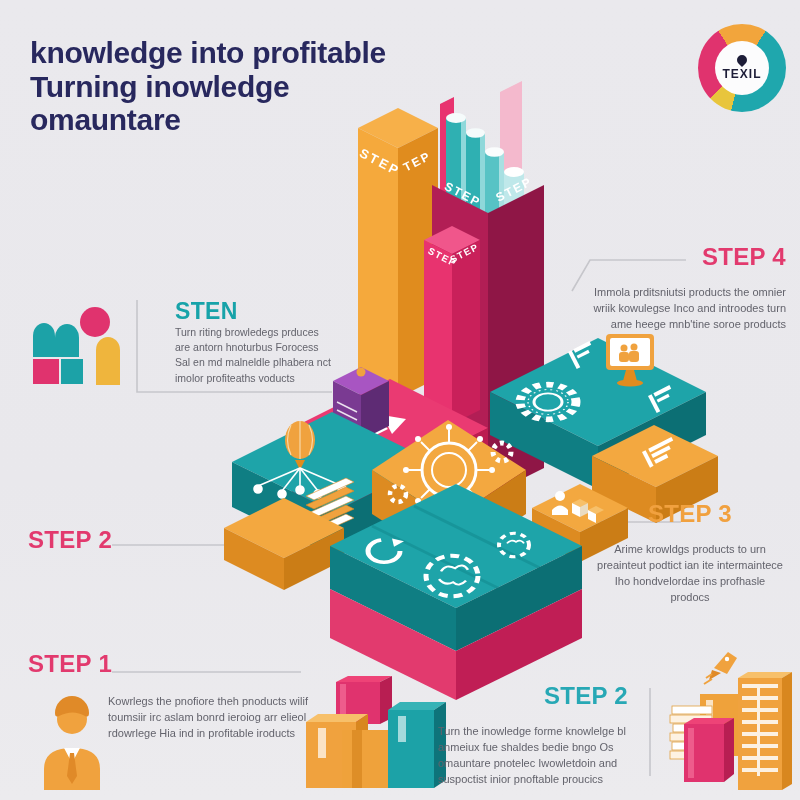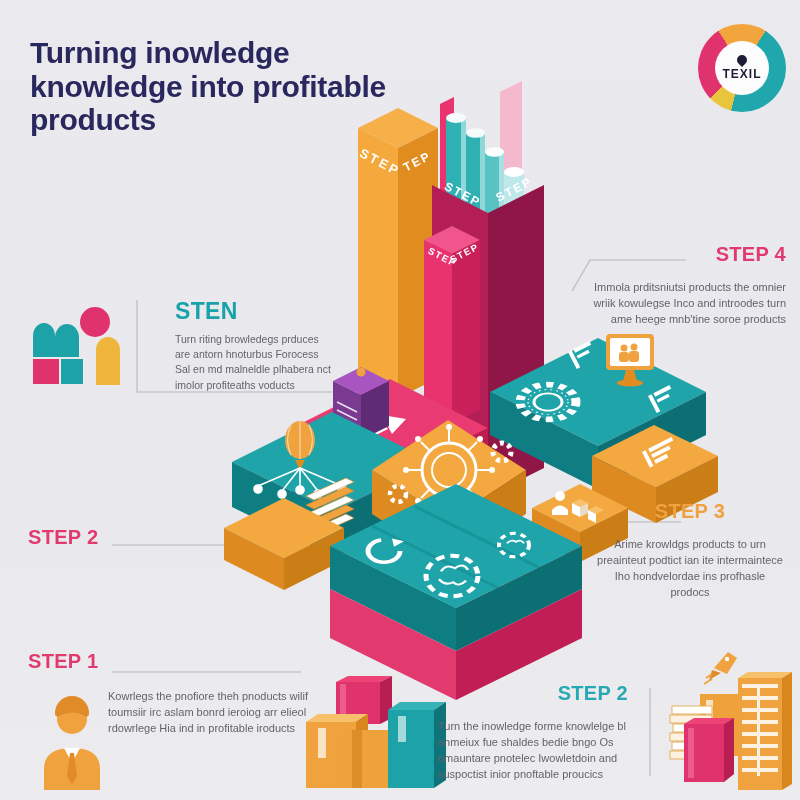--- a/index.html
+++ b/index.html
@@ -13,30 +13,30 @@
 
   .logo{position:absolute;left:698px;top:24px;z-index:2;width:88px;height:88px}
   .logo-ring{width:88px;height:88px;border-radius:50%;
      background:conic-gradient(#F2A53C 0 9%,#1FA7AD 9% 54%,#E8C53C 54% 63%,#E0336E 63% 91%,#F2A53C 91% 100%)}
   .logo-center{position:absolute;left:17px;top:17px;right:17px;bottom:17px;background:#fcfcfd;border-radius:50%;
      display:flex;flex-direction:column;align-items:center;justify-content:center;gap:2px}
   .logo-glyph{width:10px;height:10px;background:#1d1d38;border-radius:50% 50% 50% 0;transform:rotate(-45deg)}
   .logo-text{font-size:12px;font-weight:bold;color:#1d1d38;letter-spacing:1px}
 
   .callout{position:absolute;z-index:2}
-  .co-heading{font-weight:bold;font-size:20px;letter-spacing:.3px}
+  .co-heading{font-weight:bold;font-size:24px;letter-spacing:.3px}
   .co-body{font-size:11px;color:#63636C;line-height:1.45;margin-top:14px}
   .hd-teal{color:#17A3A9}
   .hd-pink{color:#E23A6E}
   .hd-orange{color:#F1A13F}
   .hd-teal2{color:#27A8B5}
 
   .sten{left:175px;top:298px;width:160px}
   .sten .co-heading{font-size:23px}
-  .sten .co-body{font-size:10.5px;margin-top:7px}
+  .sten .co-body{font-size:10.5px;margin-top:0}
 
   .step4{top:243px;right:14px;width:212px;text-align:right}
   .step2l{left:28px;top:526px;width:202px}
   .step1{left:28px;top:650px;width:310px}
   .step1 .co-body{margin-left:80px;width:200px;margin-top:16px}
   .step3{top:500px;right:14px;width:192px;text-align:center}
   .step2r{left:438px;top:682px;width:196px}
   .step2r .co-heading{text-align:right;padding-right:6px}
   .step2r .co-body{}
 </style>
@@ -342,23 +342,23 @@
       <rect x="670" y="751" width="42" height="8" fill="#fdf2e2"></rect>
     </g>
     <polygon points="684,724 694,718 734,718 724,724" fill="#EE4377"></polygon>
     <polygon points="724,724 734,718 734,774 724,782" fill="#B81E52"></polygon>
     <rect x="684" y="724" width="40" height="58" fill="#E0336E"></rect>
     <rect x="688" y="728" width="6" height="50" fill="#EE5C8C"></rect>
   </g>
 </svg>
 
   <h1 class="title">
+    <div>knowledge into profitable</div>
     <div>Turning inowledge</div>
-    <div>knowledge into profitable</div>
-    <div>products</div>
+    <div>omauntare</div>
   </h1>
 
   <div class="logo">
     <div class="logo-ring"></div>
     <div class="logo-center">
       <div class="logo-glyph"></div>
       <span class="logo-text">TEXIL</span>
     </div>
   </div>
 

